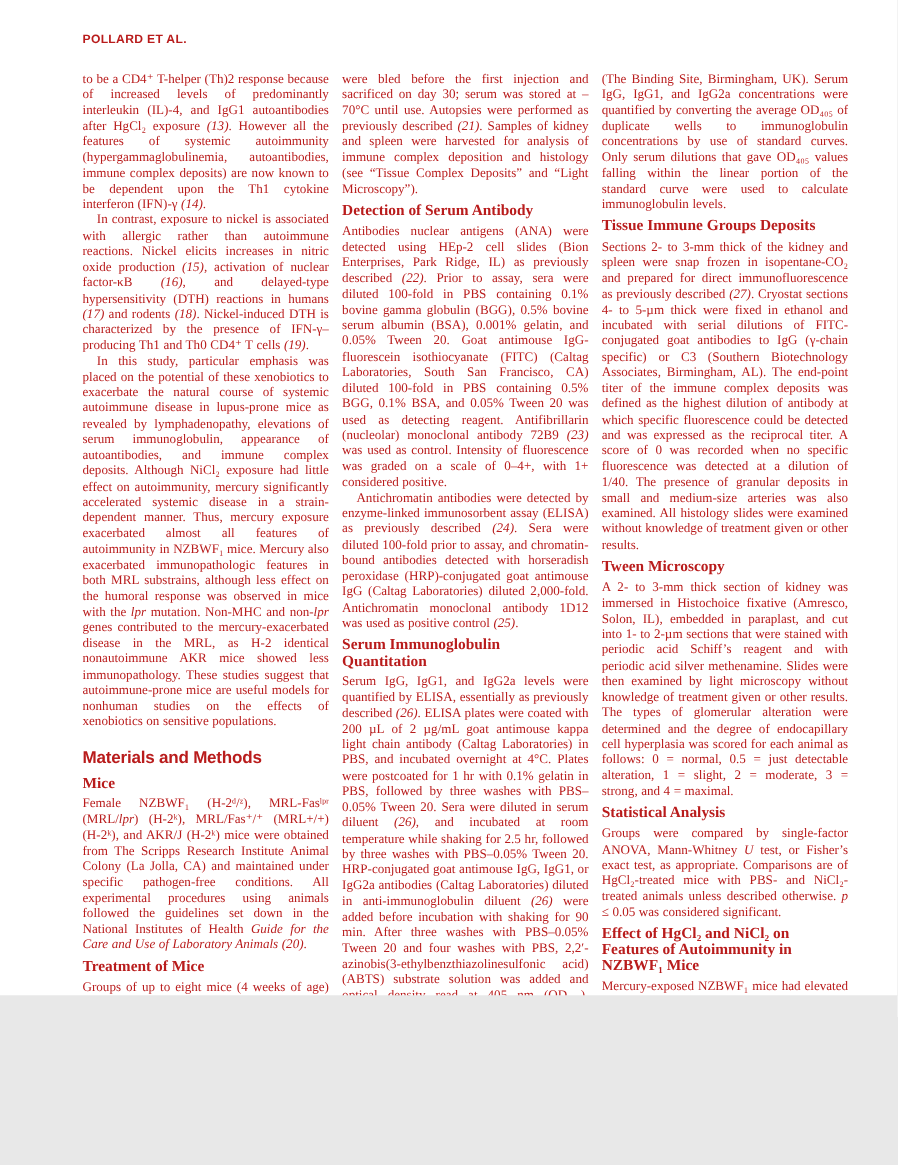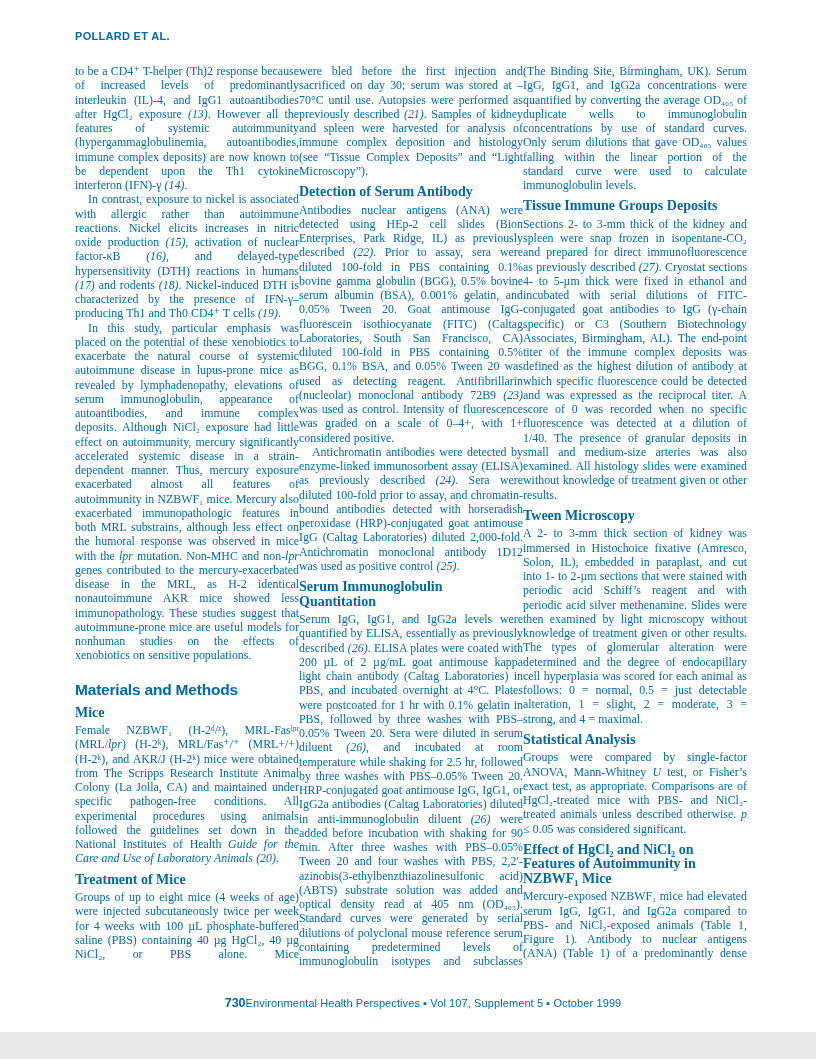--- a/index.html
+++ b/index.html
@@ -1,26 +1,26 @@
 <!DOCTYPE html>
 <html><head>
 <meta charset="utf-8">
 <style>
   html,body { margin:0; padding:0; background:#e8e8e8; }
   .sheet {
-    position:relative; width:816px; height:1032px; background:#ffffff;
+    position:relative; width:816px; height:905px; background:#ffffff;
     margin:0 auto; overflow:hidden;
-    font-family:"Liberation Serif","DejaVu Serif",serif; color:#0369a1;
+    font-family:"Liberation Serif","DejaVu Serif",serif; color:#b91c1c;
   }
   .page-inner { position:absolute; left:75px; right:45px; top:30px; }
   .running-head {
     font-family:"Liberation Sans","DejaVu Sans",sans-serif;
     font-weight:bold; font-size:11px; letter-spacing:.3px;
   }
-  .columns { display:flex; margin-top:22px; height:948px; overflow:hidden; }
+  .columns { display:flex; gap:12px; margin-top:22px; height:948px; overflow:hidden; }
   .col { width:224px; flex:0 0 224px; }
   p.body {
     margin:0; font-size:11.9px; line-height:14.25px;
     text-align:justify; word-spacing:.02em;
   }
   p.body.indent { text-indent:13px; }
   p.body.cont { text-align-last:justify; }
   .h1 {
     font-family:"Liberation Sans","DejaVu Sans",sans-serif;
     font-weight:bold; font-size:15.5px; line-height:18px; margin:18px 0 4px;

